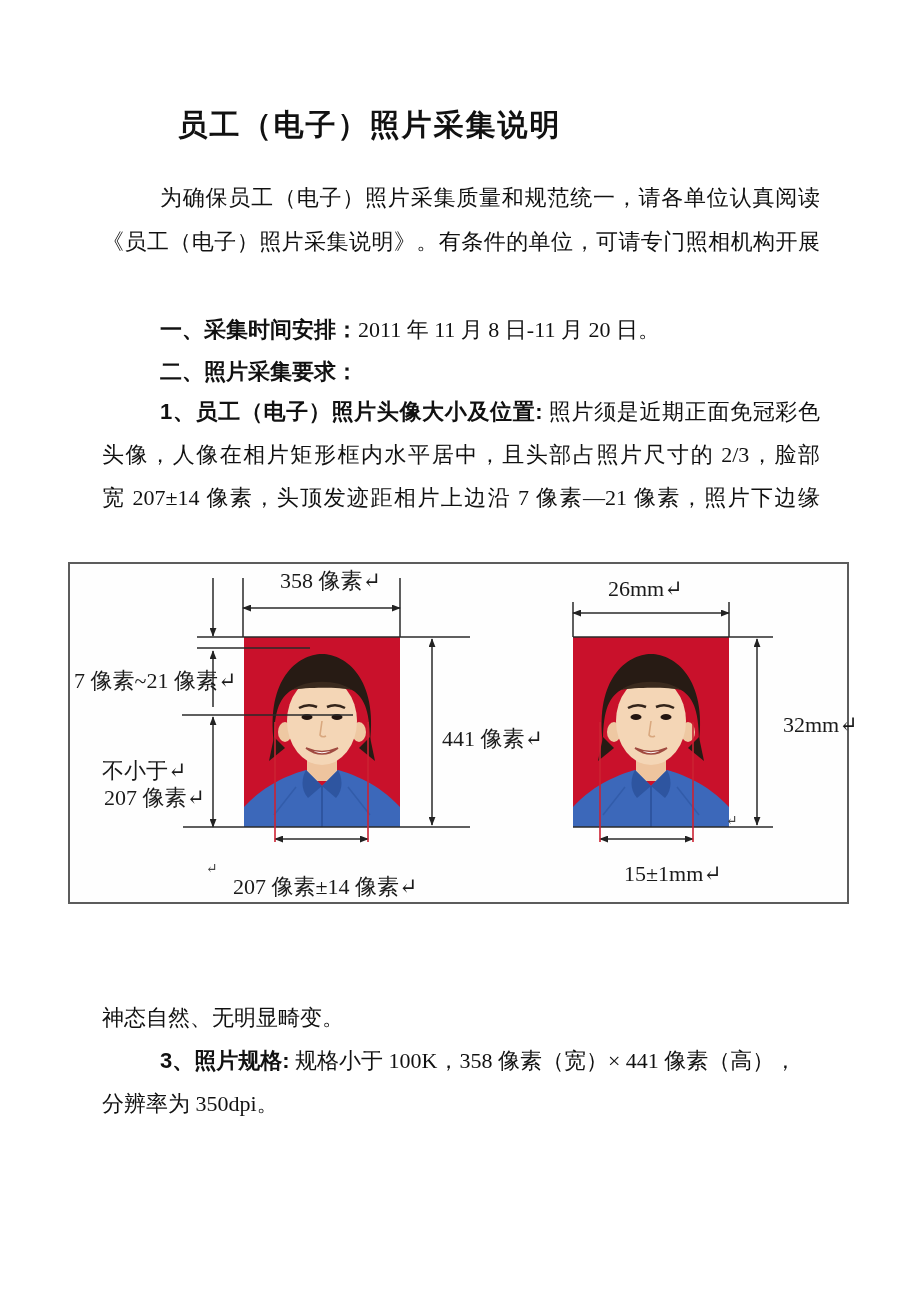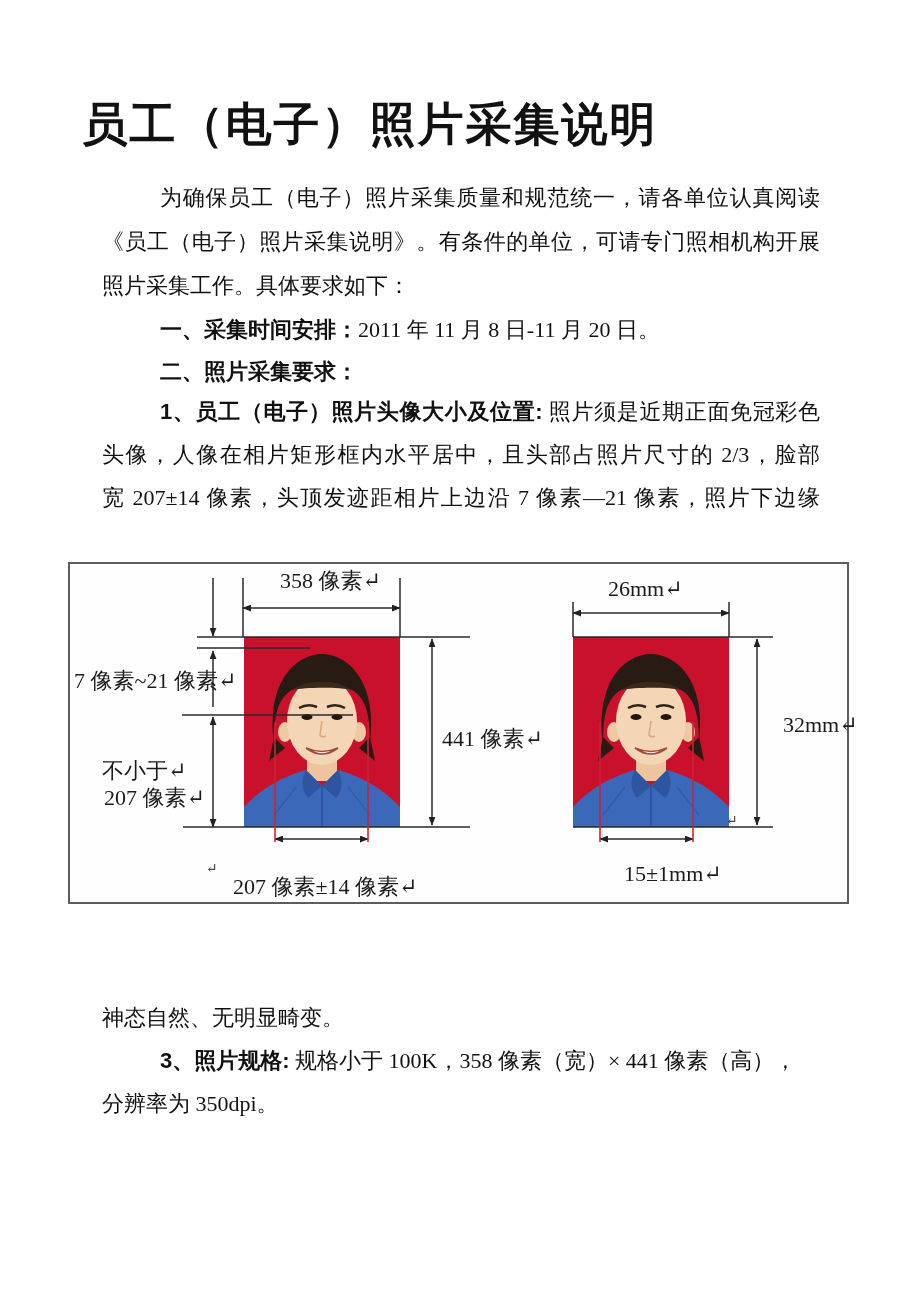--- a/index.html
+++ b/index.html
@@ -3,21 +3,21 @@
 <meta charset="utf-8">
 <style>
   html,body{margin:0;padding:0;background:#e8e8e8;}
   .page{
     position:relative;width:920px;height:1302px;background:#ffffff;
     font-family:"Liberation Serif","DejaVu Serif",serif;color:#111;
     margin:0 auto;overflow:hidden;
   }
   .doc-title{
     position:absolute;left:0;top:102px;width:739px;height:46px;line-height:46px;
-    text-align:center;font-size:46px;font-weight:bold;letter-spacing:2px;
+    text-align:center;font-size:30px;font-weight:bold;letter-spacing:2px;
   }
   .tline{
     position:absolute;height:30px;line-height:30px;font-size:22px;white-space:nowrap;
   }
   .tline.just{white-space:normal;text-align:justify;text-align-last:justify;}
   .b{font-family:"Liberation Sans","DejaVu Sans",sans-serif;font-weight:bold;}
   
   .figure-box{
     position:absolute;left:68px;top:562px;width:777px;height:338px;
     border:2px solid #5c5c5c;background:#fefefe;
@@ -31,21 +31,20 @@
 </style>
 </head>
 <body>
 
 <div class="page">
 
   <div class="doc-title">员工（电子）照片采集说明</div>
 
   <div class="tline just" style="left:160px;top:183px;width:660px;">为确保员工（电子）照片采集质量和规范统一，请各单位认真阅读</div>
   <div class="tline just" style="left:102px;top:227px;width:718px;">《员工（电子）照片采集说明》。有条件的单位，可请专门照相机构开展</div>
-  <div class="tline" style="left:102px;top:271px;">照片采集工作。具体要求如下：</div>
 
   <div class="tline" style="left:160px;top:315px;"><span class="b">一、采集时间安排：</span><span>2011 年 11 月 8 日-11 月 20 日。</span></div>
 
   <div class="tline b" style="left:160px;top:357px;">二、照片采集要求：</div>
 
   <div class="tline just" style="left:160px;top:397px;width:660px;"><span class="b">1、员工（电子）照片头像大小及位置:</span> <span>照片须是近期正面免冠彩色</span></div>
   <div class="tline just" style="left:102px;top:440px;width:718px;">头像，人像在相片矩形框内水平居中，且头部占照片尺寸的 2/3，脸部</div>
   <div class="tline just" style="left:102px;top:483px;width:718px;">宽 207±14 像素，头顶发迹距相片上边沿 7 像素—21 像素，照片下边缘</div>
 
   <div class="figure-box">

